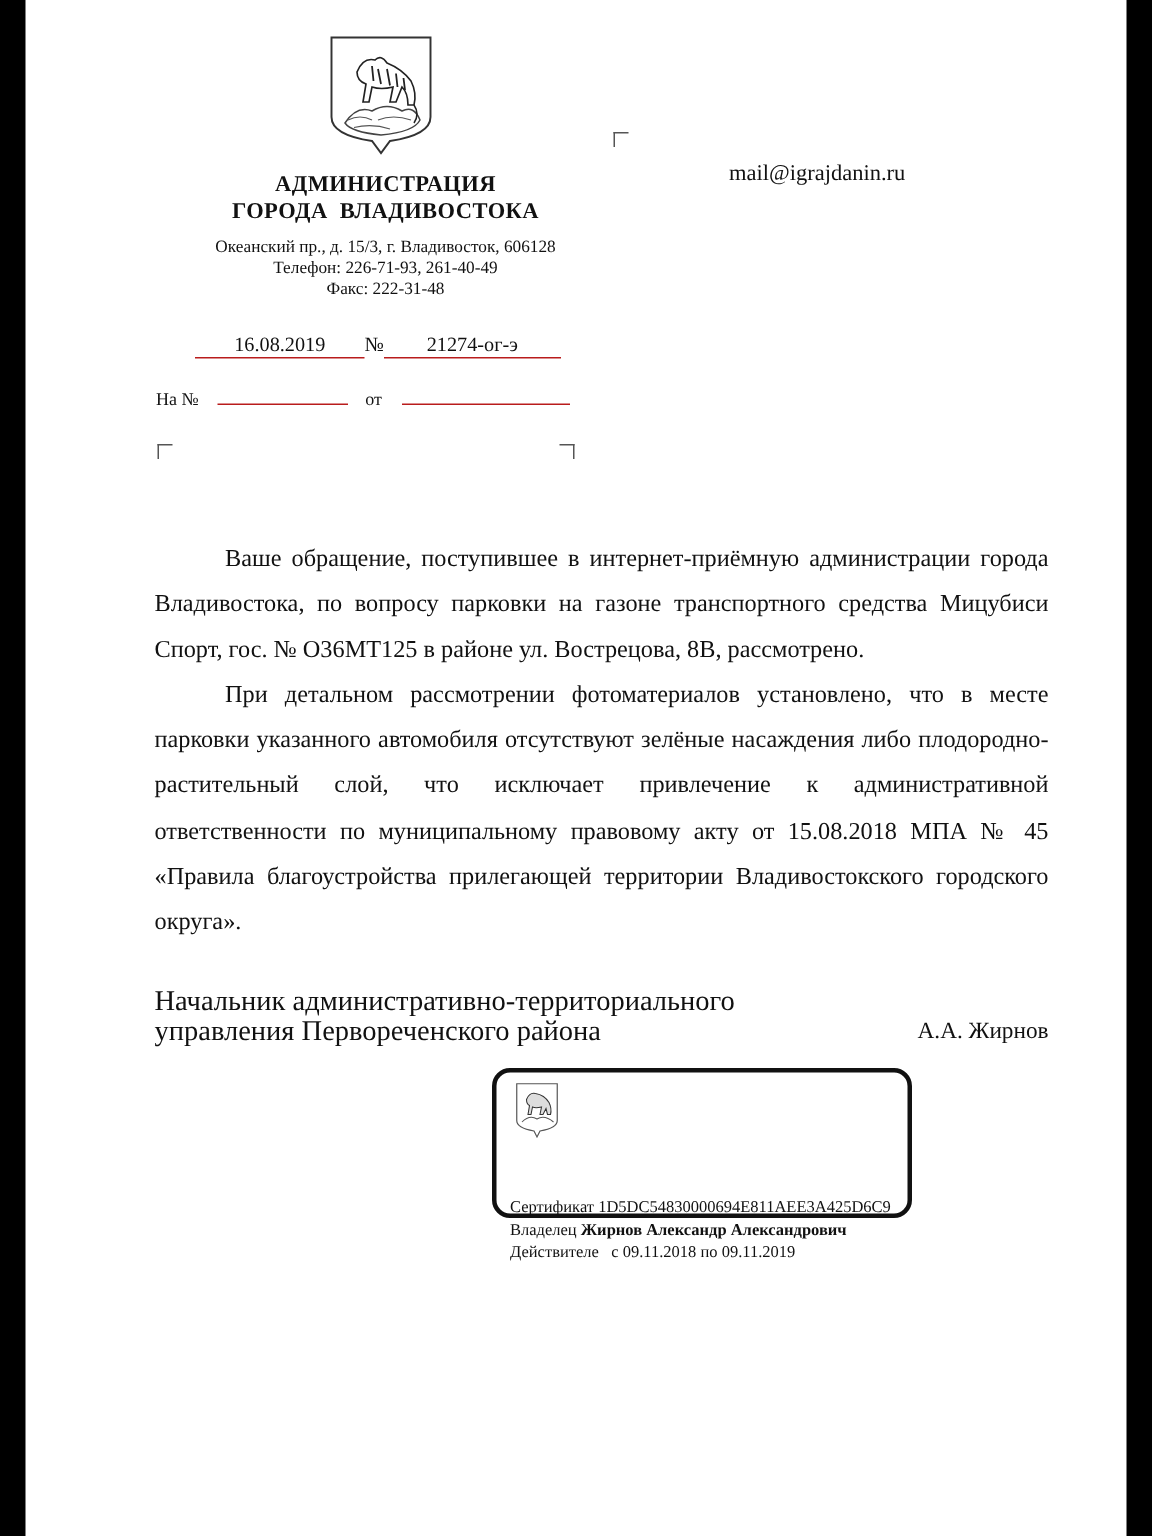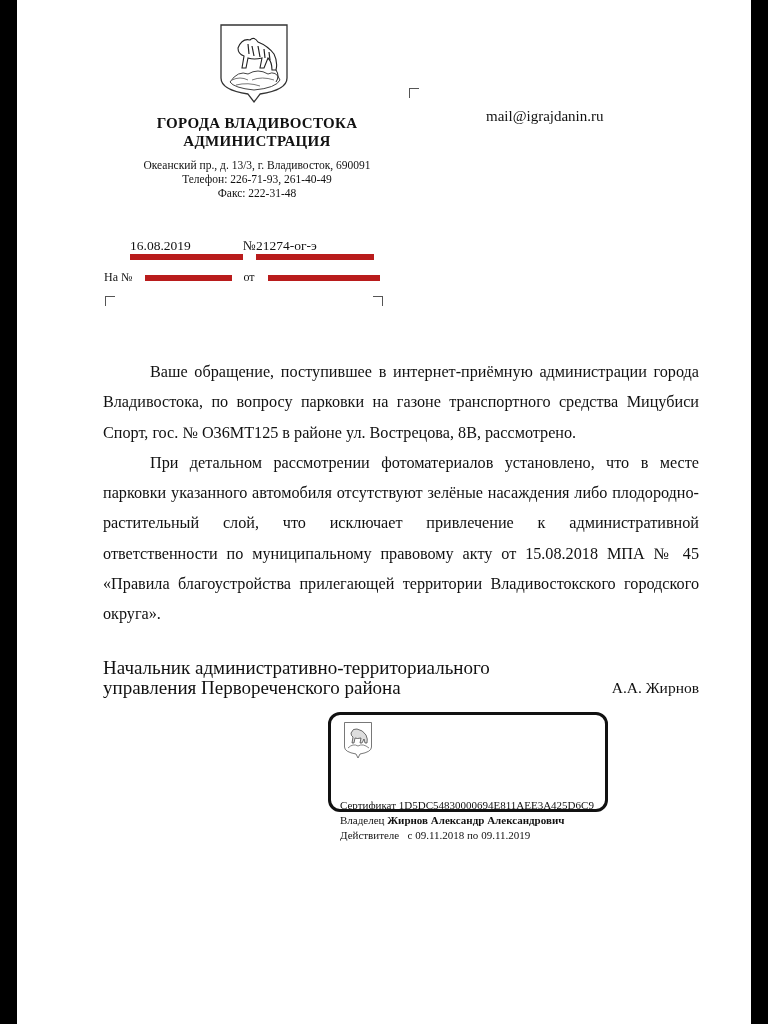--- a/index.html
+++ b/index.html
@@ -23,21 +23,21 @@
     .org-title div:nth-child(2) { word-spacing: 4px; }
     .org-addr {
       left: 90px; top: 158px; width: 300px; text-align: center;
       font-size: 11.5px; line-height: 14px;
     }
     .email { left: 469px; top: 108px; font-size: 15px; }
     .corner { width: 9px; height: 9px; border-color: #555; border-style: solid; border-width: 0; }
     .corner.tl { border-top-width: 1.5px; border-left-width: 1.5px; }
     .corner.tr { border-top-width: 1.5px; border-right-width: 1.5px; }
     .reg-row { top: 222px; font-size: 13.5px; }
-    .u { display: inline-block; border-bottom: 6px solid #b91c1c; line-height: 16px; margin-top: 16px; }
+    .u { display: inline-block; border-bottom: 1px solid #b91c1c; text-align: center; line-height: 16px; }
     .na-row { top: 259px; left: 87px; font-size: 12px; }
     
     .body-text {
       left: 86px; top: 357px; width: 596px;
       font-size: 16.2px; line-height: 30.3px; text-align: justify;
     }
     .body-text p { margin: 0; text-indent: 47px; }
     .sig-title { left: 86px; top: 658px; font-size: 19px; line-height: 20px; }
     .sig-name { right: 52px; top: 678px; font-size: 15.5px; line-height: 20px; font-family: Liberation Serif, serif; }
     
@@ -63,25 +63,25 @@
   <svg class="abs coat" viewBox="0 0 72 82">
     <path d="M3 3 H69 V56 Q69 68 42 72 L36 80 L30 72 Q3 68 3 56 Z" fill="#fff" stroke="#333" stroke-width="1.3"></path>
     <path d="M12 60 Q20 48 30 52 Q40 46 50 52 Q58 48 62 58 Q58 66 36 68 Q16 66 12 60 Z" fill="none" stroke="#444" stroke-width="1"></path>
     <path d="M14 58 Q22 54 30 58 M34 58 Q44 54 56 58 M18 63 Q30 60 42 64" fill="none" stroke="#555" stroke-width="0.8"></path>
     <path d="M20 26 Q24 16 32 18 Q36 14 40 20 Q50 24 56 32 Q60 40 58 48 L54 48 Q54 40 50 36 L46 46 L42 46 L44 36 Q36 38 30 36 L28 46 L24 46 L26 34 Q20 32 20 26 Z" fill="#fff" stroke="#222" stroke-width="1.1"></path>
     <path d="M34 24 L36 34 M40 24 L42 35 M46 27 L47 36 M51 30 L52 38 M30 22 L31 32" stroke="#222" stroke-width="1.2"></path>
     <path d="M58 48 Q62 54 58 60" fill="none" stroke="#222" stroke-width="1"></path>
   </svg>
 
   <div class="abs org-title">
+    <div>АДМИНИСТРАЦИЯ</div>
     <div>ГОРОДА  ВЛАДИВОСТОКА</div>
-    <div>АДМИНИСТРАЦИЯ</div>
   </div>
   <div class="abs org-addr">
-    <div>Океанский пр., д. 13/3, г. Владивосток, 690091</div>
+    <div>Океанский пр., д. 15/3, г. Владивосток, 606128</div>
     <div>Телефон: 226-71-93, 261-40-49</div>
     <div>Факс: 222-31-48</div>
   </div>
 
   <div class="abs corner tl" style="left:392px; top:88px;"></div>
   <div class="abs email">mail@igrajdanin.ru</div>
 
   <div class="abs reg-row" style="left:113px;">
     <span class="u" style="width:113px;">16.08.2019</span><span>№</span><span class="u" style="width:118px;">21274-ог-э</span>
   </div>

